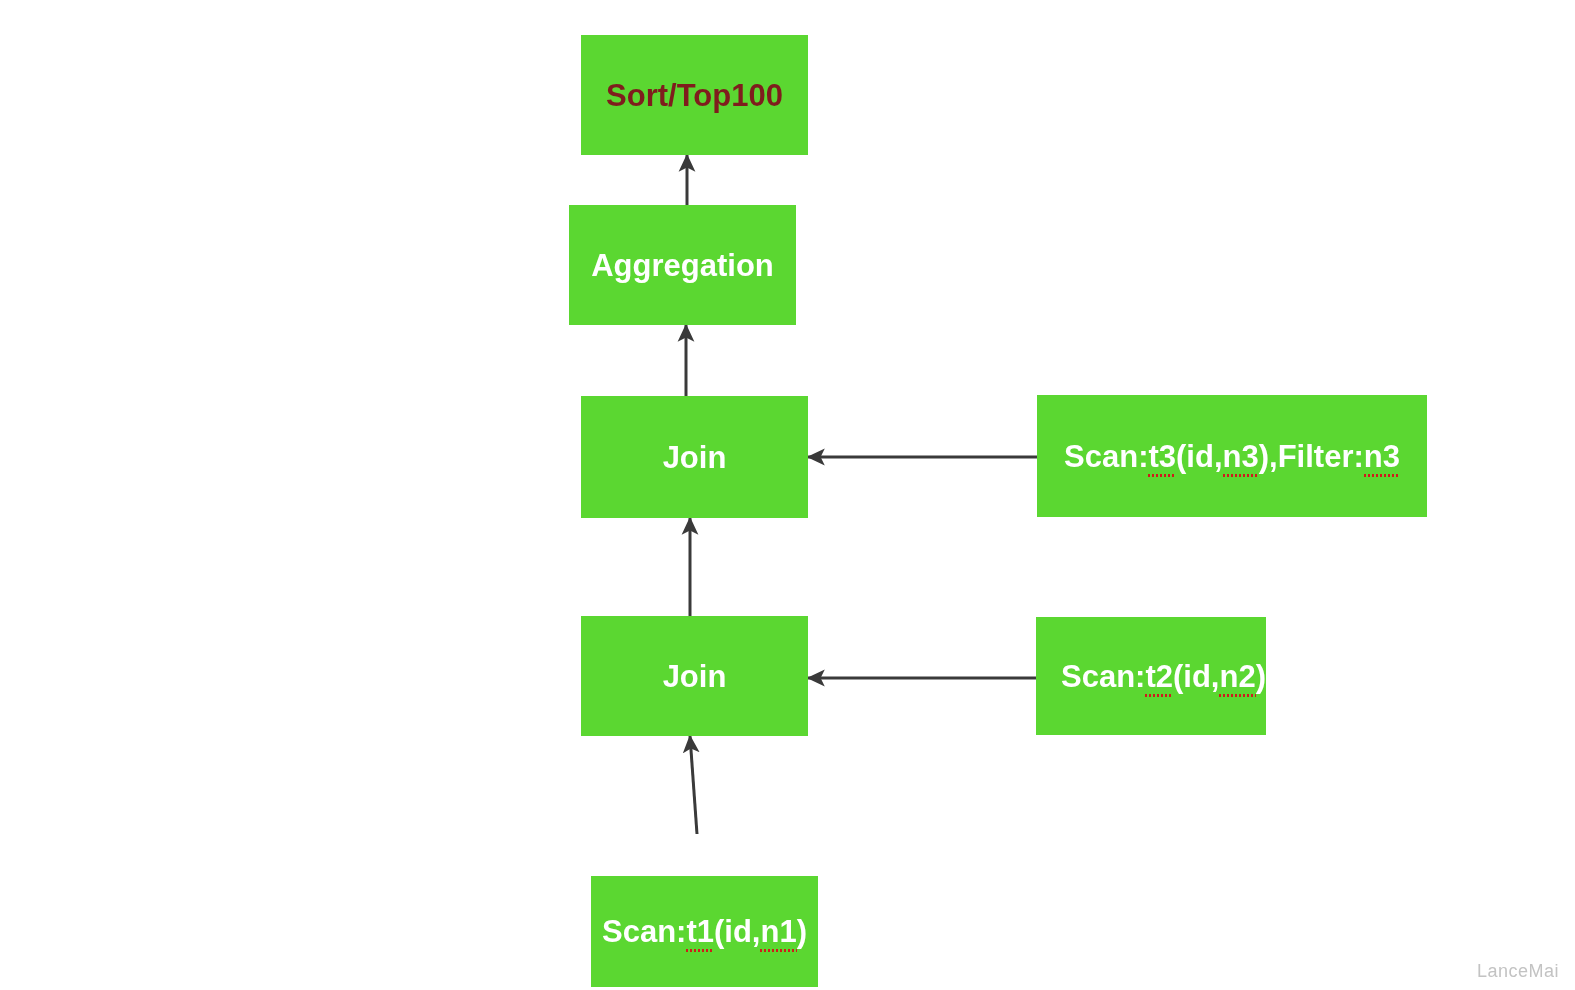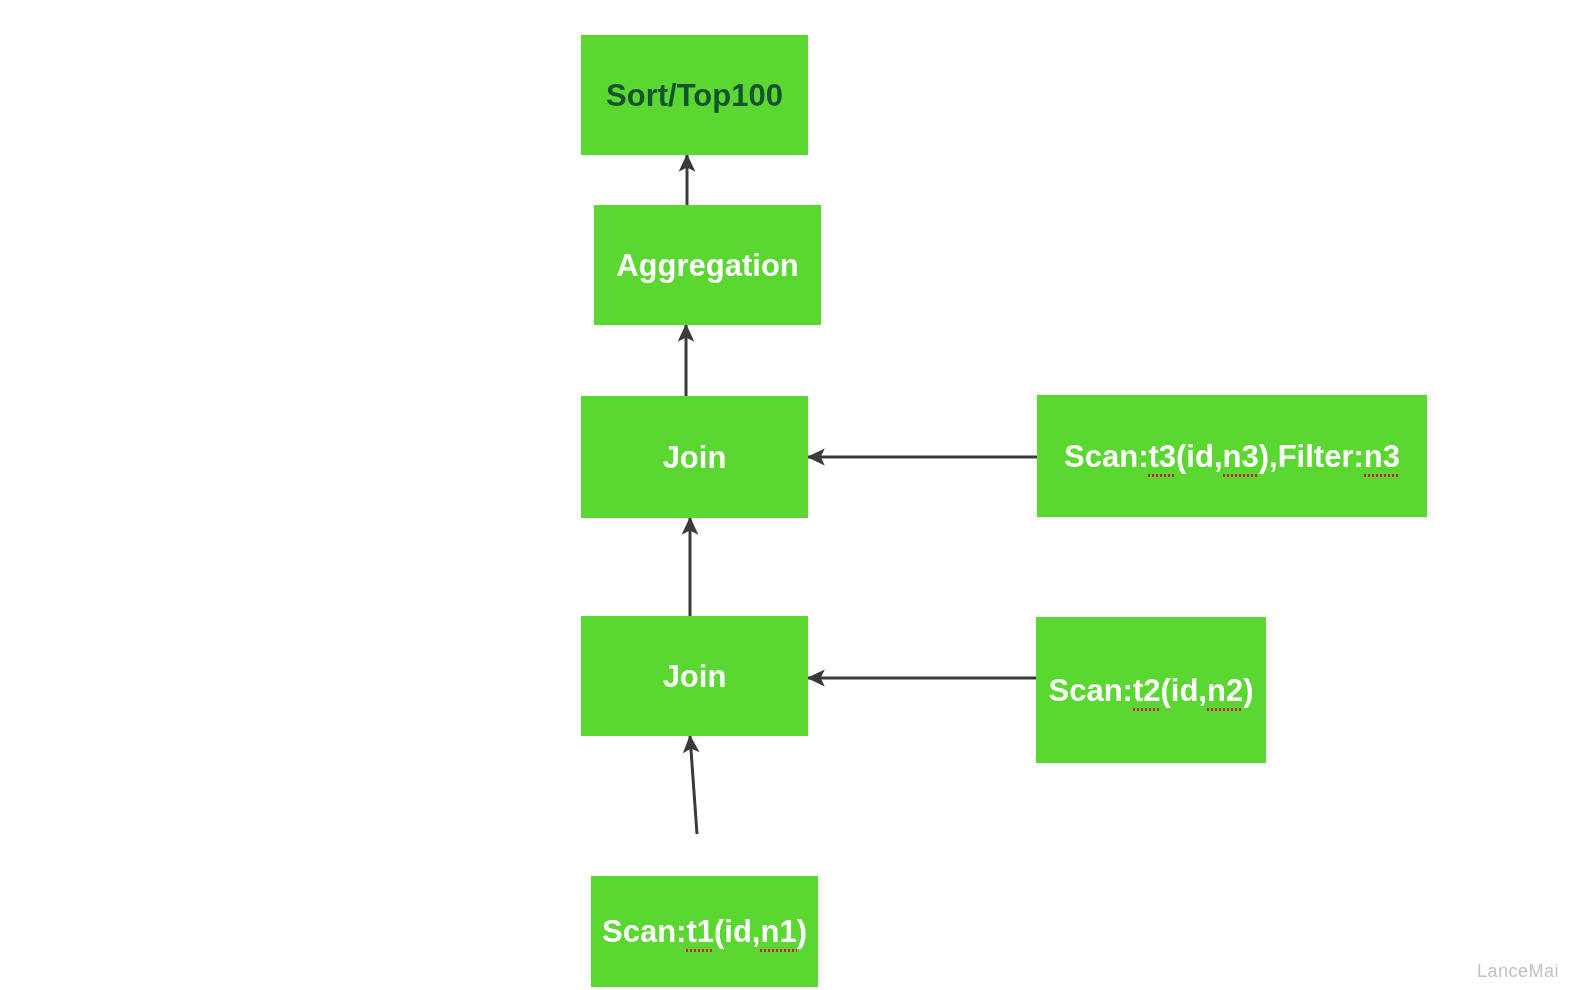--- a/index.html
+++ b/index.html
@@ -97,35 +97,35 @@
         <line x1="686" y1="396" x2="686" y2="325" stroke="#3a3a3a" stroke-width="3" marker-end="url(#arrowhead)"></line>
         <line x1="690" y1="616" x2="690" y2="518" stroke="#3a3a3a" stroke-width="3" marker-end="url(#arrowhead)"></line>
         <line x1="697" y1="834" x2="690" y2="736" stroke="#3a3a3a" stroke-width="3" marker-end="url(#arrowhead)"></line>
         <line x1="1037" y1="457" x2="808" y2="457" stroke="#3a3a3a" stroke-width="3" marker-end="url(#arrowhead)"></line>
         <line x1="1036" y1="678" x2="808" y2="678" stroke="#3a3a3a" stroke-width="3" marker-end="url(#arrowhead)"></line>
       </g>
   </svg>
 
   <div id="node-layer">
       <div class="node" style="left: 581px; top: 35px; width: 227px; height: 120px; background: rgb(91, 215, 49);">
-        <span class="label" style="color: #14532d;">Sort/Top100</span>
+        <span class="label" style="color: #7f1d1d;">Sort/Top100</span>
       </div>
-      <div class="node" style="left: 594px; top: 205px; width: 227px; height: 120px; background: rgb(91, 215, 49);">
+      <div class="node" style="left: 569px; top: 205px; width: 227px; height: 120px; background: rgb(91, 215, 49);">
         <span class="label" style="color: rgb(255, 255, 255);">Aggregation</span>
       </div>
       <div class="node" style="left: 581px; top: 396px; width: 227px; height: 122px; background: rgb(91, 215, 49);">
         <span class="label" style="color: rgb(255, 255, 255);">Join</span>
       </div>
       <div class="node" style="left: 1037px; top: 395px; width: 390px; height: 122px; background: rgb(91, 215, 49);">
         <span class="label" style="color: rgb(255, 255, 255);">Scan:<span class="sq">t3</span>(id,<span class="sq">n3</span>),Filter:<span class="sq">n3</span></span>
       </div>
       <div class="node" style="left: 581px; top: 616px; width: 227px; height: 120px; background: rgb(91, 215, 49);">
         <span class="label" style="color: rgb(255, 255, 255);">Join</span>
       </div>
-      <div class="node" style="left: 1036px; top: 617px; width: 230px; height: 146px; background: rgb(91, 215, 49);">
+      <div class="node" style="left: 1036px; top: 617px; width: 230px; height: 118px; background: rgb(91, 215, 49); justify-content: flex-end;">
         <span class="label" style="color: rgb(255, 255, 255);">Scan:<span class="sq">t2</span>(id,<span class="sq">n2</span>)</span>
       </div>
       <div class="node" style="left: 591px; top: 876px; width: 227px; height: 111px; background: rgb(91, 215, 49);">
         <span class="label" style="color: rgb(255, 255, 255);">Scan:<span class="sq">t1</span>(id,<span class="sq">n1</span>)</span>
       </div>
     </div>
 
   <div class="watermark">LanceMai</div>
 
 </div>

